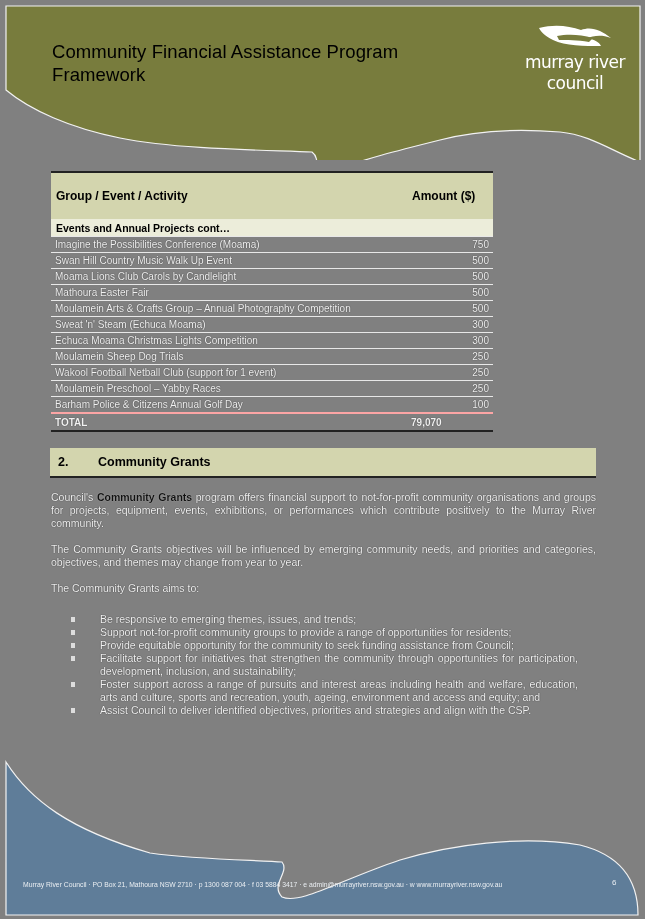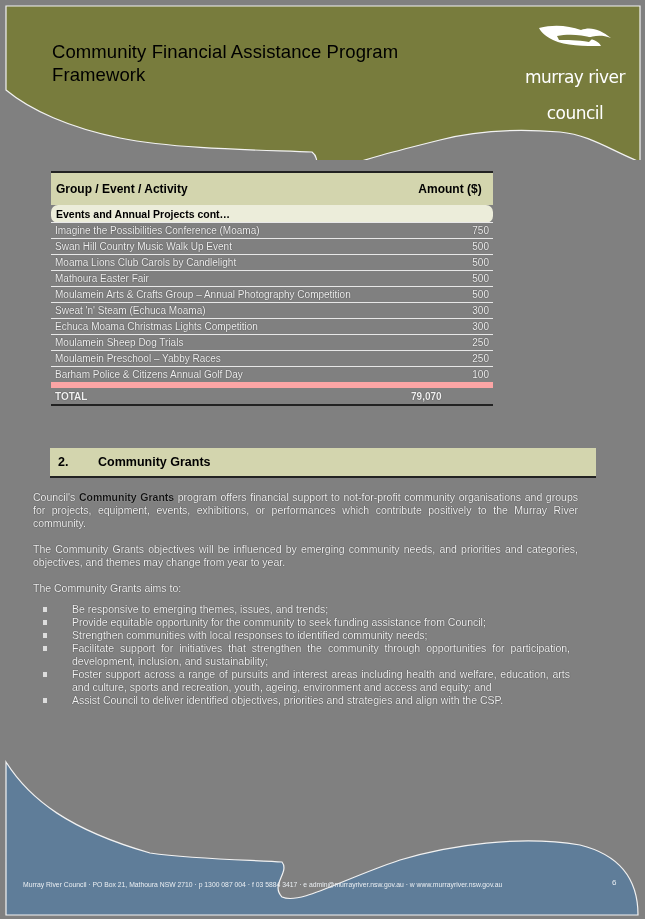--- a/index.html
+++ b/index.html
@@ -7,42 +7,42 @@
       width: 645px; height: 919px; background: #808080; position: relative; overflow: hidden;
       font-family: "Liberation Sans", sans-serif; color: #000;
     }
     .header-shape, .footer-shape { position: absolute; left: 0; top: 0; }
     .header-title {
       position: absolute; left: 52px; top: 40px; color: #000000; font-size: 18.5px; line-height: 23px;
       font-family: "Liberation Sans", sans-serif; letter-spacing: 0.1px;
     }
     .logo { position: absolute; left: 520px; top: 24px; width: 110px; text-align: center; color: #fff; }
     .logo svg { display: block; margin: 0 auto; }
-    .logo-text { font-size: 17px; line-height: 17px; font-family: "DejaVu Sans", sans-serif; letter-spacing: -0.5px; margin-top: 19px; }
+    .logo-text { font-size: 17px; line-height: 17px; font-family: "DejaVu Sans", sans-serif; letter-spacing: -0.5px; margin-top: 4px; }
 
     .table-wrap { position: absolute; left: 51px; top: 171px; width: 442px; }
     table { border-collapse: collapse; width: 100%; font-size: 10px; }
-    th { background: #d3d5ae; font-weight: bold; font-size: 12px; height: 22px; padding: 5px 5px; text-align: left; border-top: 2px solid #222; margin-left: 28px; }
-    th.amt { text-align: center; }
-    tr.subhead td { background: #ecedda; font-weight: bold; font-size: 10.5px; height: 17px; padding: 0 5px; border-radius: 7px; }
+    th { background: #d3d5ae; font-weight: bold; font-size: 12px; height: 22px; padding: 12px 5px; text-align: left; border-top: 2px solid #222; margin-left: 28px; }
+    th.amt { text-align: left; }
+    tr.subhead td { background: #ecedda; font-weight: bold; font-size: 10.5px; height: 17px; padding: 0 5px; }
     tr.row td { height: 15px; padding: 0 4px; border-top: 1px solid #e8e8e8; color: #f2f2f2; text-shadow: 0 0 1px #222; font-size: 10px; }
     tr.row td.amt { text-align: right; }
-    tr.total td { height: 16px; padding: 0 4px; font-weight: bold; color: #f2f2f2; text-shadow: 0 0 1px #222; border-top: 6px solid #fca5a5; border-bottom: 2px solid #222; }
+    tr.total td { height: 16px; padding: 0 4px; font-weight: bold; color: #f2f2f2; text-shadow: 0 0 1px #222; border-top: 2px solid #fca5a5; border-bottom: 2px solid #222; }
     tr.total td.amt { }
 
     .section-head {
       position: absolute; left: 50px; top: 448px; width: 546px; height: 30px; background: #d3d5ae;
       border-bottom: 2px solid #222; box-sizing: border-box; display: flex; align-items: center;
       font-weight: bold; font-size: 12.5px;
     }
     .section-num { width: 40px; padding-left: 8px; }
-    .body { position: absolute; left: 33px; top: 491px; width: 545px; font-size: 10.5px; line-height: 13px; color: #f2f2f2; text-shadow: 0 0 1px #111; }
+    .body { position: absolute; left: 51px; top: 491px; width: 545px; font-size: 10.5px; line-height: 13px; color: #f2f2f2; text-shadow: 0 0 1px #111; }
     .body p { margin: 0 0 13px 0; text-align: justify; }
     .body b { color: #111; text-shadow: 0 0 1px #ccc; }
-    .body ul { list-style: none; margin: 8px; padding: 0; }
+    .body ul { list-style: none; margin: 18px; padding: 0; }
     .body li { position: relative; padding-left: 31px; text-align: justify; }
     .body li .bullet { position: absolute; left: 2px; top: 4px; width: 4px; height: 5px; background: #ddd; }
 
     .footer-text { position: absolute; left: 23px; top: 881px; font-size: 6.8px; color: #eaeef2; white-space: nowrap; }
     .page-num { position: absolute; left: 612px; top: 878px; font-size: 8px; color: #eaeef2; }
   </style>
 </head>
 <body>
 
 <svg class="header-shape" width="645" height="160" viewBox="0 0 645 160">
@@ -102,20 +102,24 @@
         </tr>
       <tr class="row">
           <td>Echuca Moama Christmas Lights Competition</td>
           <td class="amt">300</td>
         </tr>
       <tr class="row">
           <td>Moulamein Sheep Dog Trials</td>
           <td class="amt">250</td>
         </tr>
       <tr class="row">
+          <td>Wakool Football Netball Club (support for 1 event)</td>
+          <td class="amt">250</td>
+        </tr>
+      <tr class="row">
           <td>Moulamein Preschool – Yabby Races</td>
           <td class="amt">250</td>
         </tr>
       <tr class="row">
           <td>Barham Police &amp; Citizens Annual Golf Day</td>
           <td class="amt">100</td>
         </tr>
       <tr class="total">
         <td>TOTAL</td>
         <td class="amt">79,070</td>
@@ -128,23 +132,22 @@
   <span class="section-num">2.</span>
   <span>Community Grants</span>
 </div>
 
 <div class="body">
   <p><span>Council's </span><b>Community Grants</b><span> program offers financial support to not-for-profit community organisations and groups for projects, equipment, events, exhibitions, or performances which contribute positively to the Murray River community.</span></p>
   <p>The Community Grants objectives will be influenced by emerging community needs, and priorities and categories, objectives, and themes may change from year to year.</p>
   <div>The Community Grants aims to:</div>
   <ul>
     <li><span class="bullet"></span><span>Be responsive to emerging themes, issues, and trends;</span></li>
-    <li><span class="bullet"></span></li>
+    <li><span class="bullet"></span><span>Support not-for-profit community groups to provide a range of opportunities for residents;</span></li>
     <li><span class="bullet"></span><span>Provide equitable opportunity for the community to seek funding assistance from Council;</span></li>
-    <li><span class="bullet"></span><span>Strengthen communities with local responses to identified community needs;</span></li>
     <li><span class="bullet"></span><span>Facilitate support for initiatives that strengthen the community through opportunities for participation, development, inclusion, and sustainability;</span></li>
     <li><span class="bullet"></span><span>Foster support across a range of pursuits and interest areas including health and welfare, education, arts and culture, sports and recreation, youth, ageing, environment and access and equity; and</span></li>
     <li><span class="bullet"></span><span>Assist Council to deliver identified objectives, priorities and strategies and align with the CSP.</span></li>
   </ul>
 </div>
 
 <svg class="footer-shape" width="645" height="919" viewBox="0 0 645 919" style="pointer-events:none">
   <path d="M6 762 C30 800 70 830 150 853 C200 860 260 860 282 862 C290 872 270 885 282 897 C300 905 340 880 400 860 C450 845 520 835 580 845 C620 855 638 880 638 915 L6 915 Z" fill="#5f7d99" stroke="#f2f2f2" stroke-width="1.2"></path>
 </svg>
 

